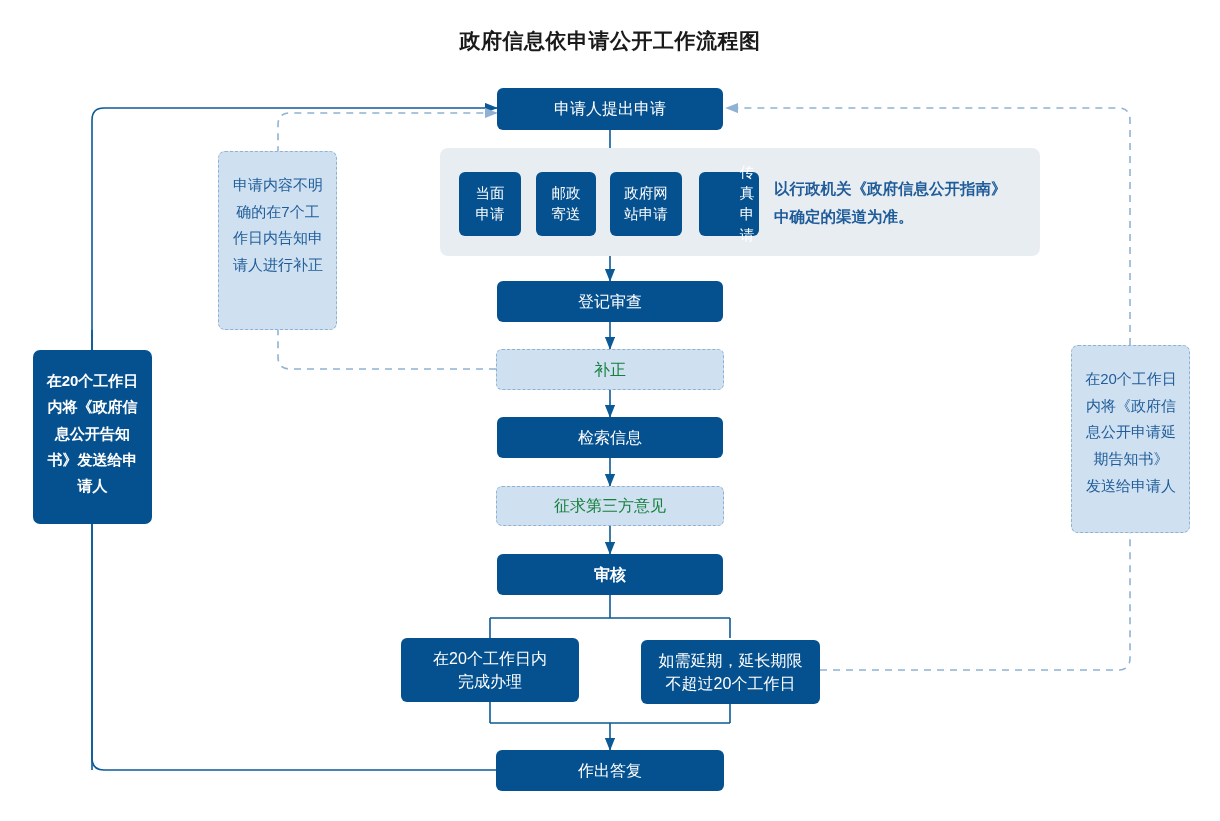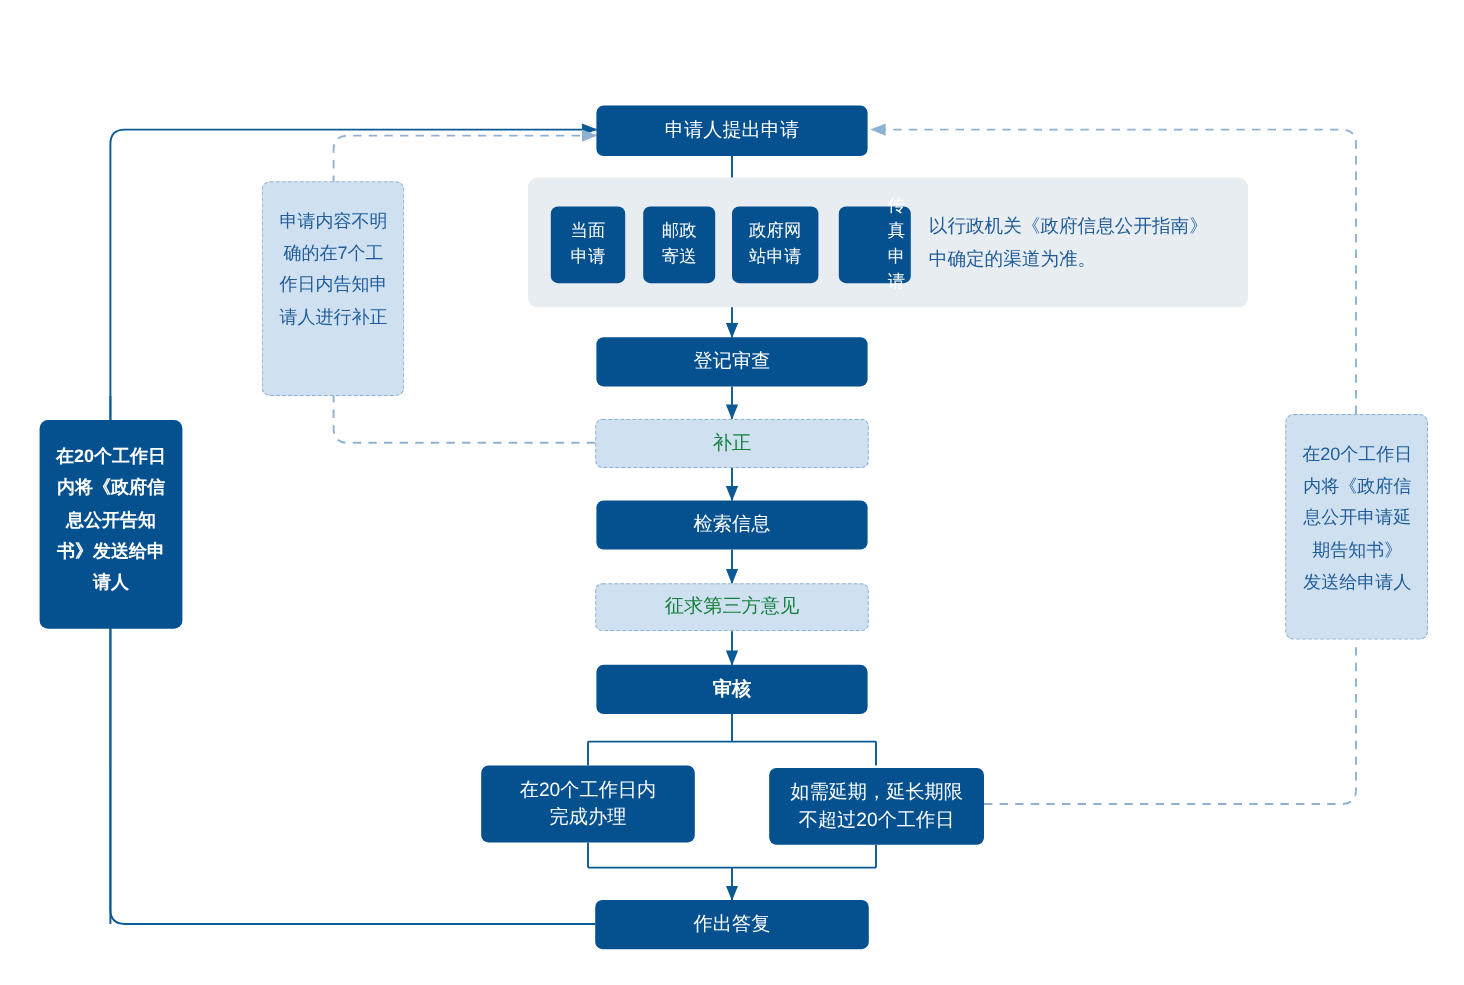--- a/index.html
+++ b/index.html
@@ -106,20 +106,21 @@
     line-height: 1.8;
     z-index: 3;
     text-align: left;
   }
 </style>
 </head>
 <body>
 
 <div id="canvas">
 
+  <div class="title">政府信息依申请公开工作流程图</div>
 
   <svg id="wires" viewBox="0 0 1220 821">
     <defs>
       <marker id="arrowSolid" markerWidth="9" markerHeight="9" refX="7.5" refY="3.2" orient="auto">
         <path d="M0,0 L8,3.2 L0,6.4 z" fill="#0b5a96"></path>
       </marker>
       <marker id="arrowDash" markerWidth="9" markerHeight="9" refX="7.5" refY="3.2" orient="auto">
         <path d="M0,0 L8,3.2 L0,6.4 z" fill="#8fb2d4"></path>
       </marker>
     </defs>
@@ -189,21 +190,21 @@
   </div>
   <div class="node dark small" style="left:610px; top:172px; width:72px; height:64px; white-space:pre-line;">
     <span>政府网
 站申请</span>
   </div>
   <div class="node dark small" style="left:699px; top:172px; width:60px; height:64px; white-space:pre-line;padding-left:36px;">
     <span>传真
 申请</span>
   </div>
 
-  <div class="channel-note" style="left:774px; top:175px; width:270px; white-space:pre-line;">以行政机关《政府信息公开指南》
+  <div class="channel-note" style="left:774px; top:175px; width:270px; white-space:pre-line;font-weight:bold;">以行政机关《政府信息公开指南》
 中确定的渠道为准。</div>
 
   <div class="node dark" style="left:497px; top:281px; width:226px; height:41px;">
     <span>登记审查</span>
   </div>
 
   <div class="node light" style="left:496px; top:349px; width:228px; height:41px;">
     <span>补正</span>
   </div>
 

